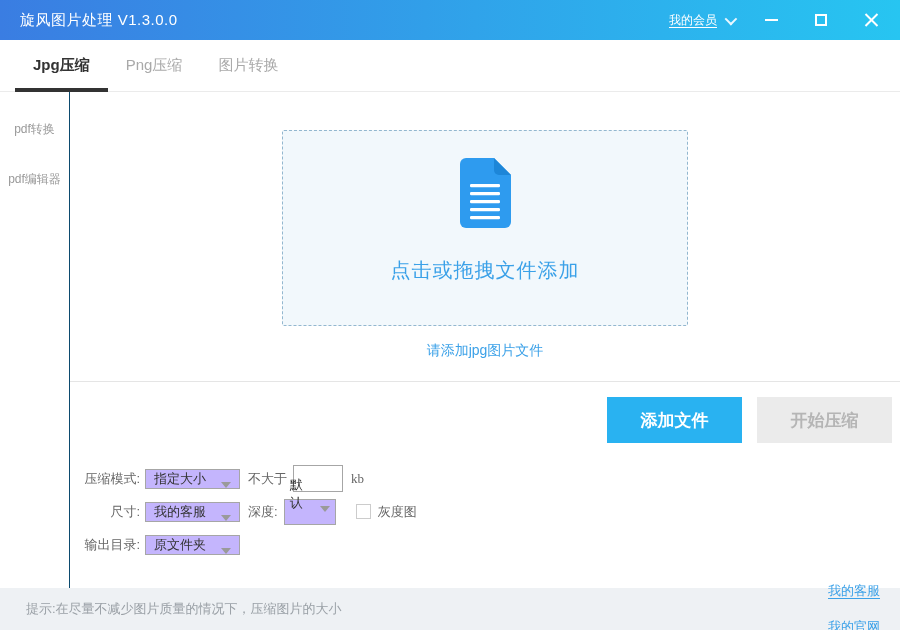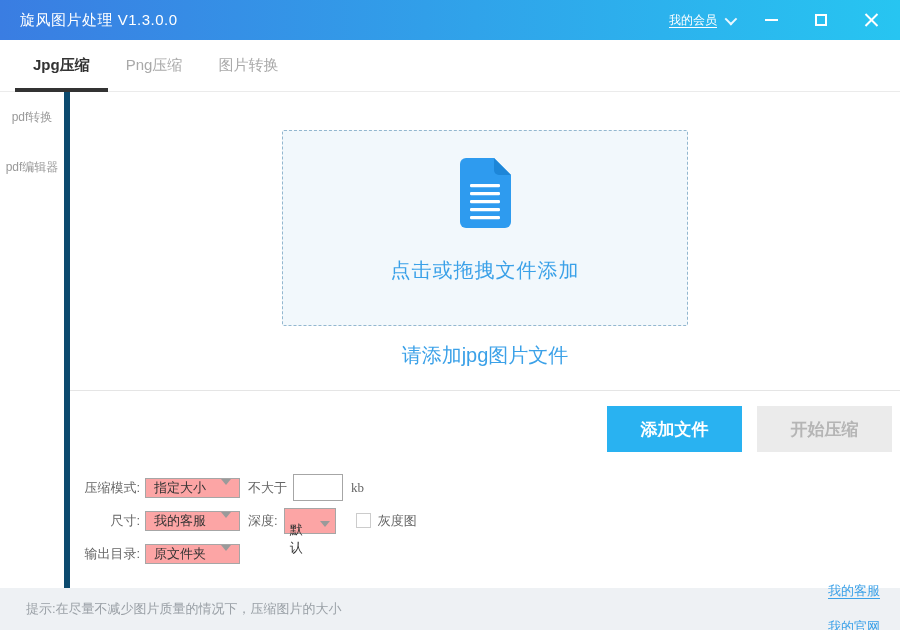--- a/index.html
+++ b/index.html
@@ -43,53 +43,53 @@
     background:var(--sidebar-active-bar,#29b9ef); }
   .tabs { flex:1; display:flex; align-items:stretch; border-bottom:1px solid #ebebeb; padding-left:15px; }
   .tab { display:flex; align-items:center; padding:0 18px; font-size:15px; color:#a9a9a9;
          cursor:pointer; position:relative; }
   .tab.active { color:#333; font-weight:bold; }
   .tab.active::after { content:""; position:absolute; left:0; right:0; bottom:-1px; height:4px;
     background:var(--active-tab-underline,#333); }
 
   
   .body-row { flex:1; display:flex; min-height:0; }
-  .sidebar { width:70px; flex:0 0 70px; border-right:6px solid #0c4a6e; }
+  .sidebar { width:70px; flex:0 0 70px; border-right:1px solid #0c4a6e; padding-top:12px; }
   .side-item { height:50px; display:flex; align-items:center; justify-content:center;
     font-size:12px; color:#999; cursor:pointer; }
 
   .main { flex:1; position:relative; }
 
   .dropzone {
     width:406px; height:196px; margin:38px auto 16px;
     background:var(--dropzone-bg,#f2f8fc);
     border:1px dashed var(--dropzone-border,#93b7cf);
     border-radius:2px;
     display:flex; flex-direction:column; align-items:center;
     cursor:pointer;
   }
   .doc-icon { margin-top:27px; }
   .dz-text { margin-top:29px; font-size:20px; color:var(--link-blue,#3ba1e8); letter-spacing:1px; }
 
-  .hint { margin-top:12px; text-align:center; font-size:20px; color:var(--link-blue,#3ba1e8); }
+  .hint { margin-top:12px; text-align:center; font-size:14px; color:var(--link-blue,#3ba1e8); }
 
   .divider { margin-top:21px; border-top:1px solid #e5e5e5; }
 
   .actions { margin-top:15px; display:flex; justify-content:flex-end; gap:15px; padding-right:8px; }
   .btn { width:135px; height:46px; border:none; font-size:17px; font-weight:bold; cursor:pointer;
          font-family:inherit; }
   .btn-primary { background:var(--accent-blue,#29b2f1); color:#fff; }
   .btn-disabled { background:#ebebeb; color:#b5b5b5; cursor:default; }
 
   
   .settings { margin-top:22px; font-size:13px; color:#666; }
   .s-row { display:flex; align-items:center; height:27px; margin-bottom:6px; }
   .s-row.last { margin-top:6px; }
   .s-label { width:70px; text-align:right; margin-right:5px; flex:0 0 70px; }
-  .selbox { height:20px; border:1px solid #a6a6a6; background:#fca5a5; display:flex; align-items:flex-start;
+  .selbox { height:20px; border:1px solid #a6a6a6; background:#c4b5fd; display:flex; align-items:flex-end;
             padding:0 8px; color:#333; cursor:pointer; }
   .selbox .sel-val { flex:1; }
   .selbox.w95 { width:95px; }
   .selbox.w52 { width:52px; padding:12px 5px; }
   .tri { width:0; height:0; border-left:5px solid transparent; border-right:5px solid transparent;
          border-top:6px solid #9a9a9a; margin-left:6px; }
   .mid-label { margin-left:8px; margin-right:6px; }
   .num-input { width:50px; height:27px; border:1px solid #a6a6a6; font-size:13px; padding:0 5px;
                font-family:inherit; color:#333; }
   .unit { margin-left:8px;font-family:Liberation Serif, serif; }

